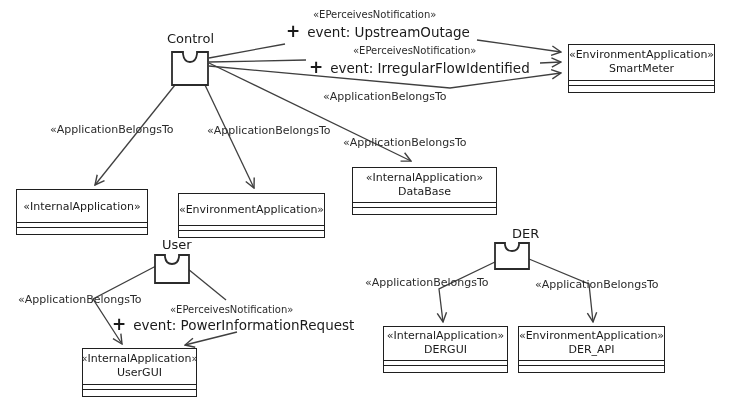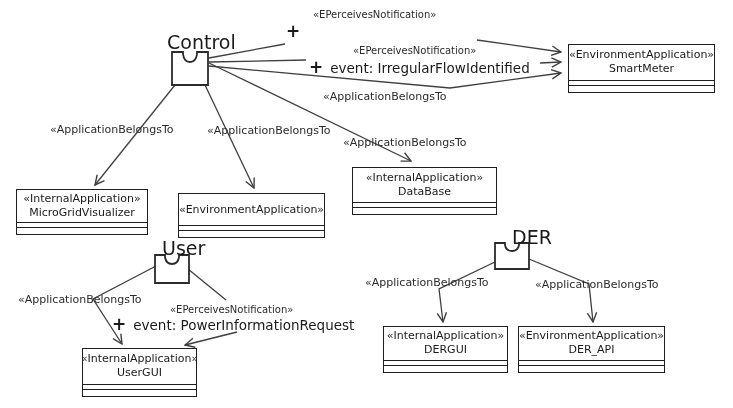--- a/index.html
+++ b/index.html
@@ -15,21 +15,21 @@
   }
   .box-title{
     flex:1;display:flex;flex-direction:column;align-items:center;justify-content:center;
     overflow:hidden;white-space:nowrap;text-align:center;
   }
   .box-stereo{font-size:11px;line-height:13px;}
   .box-name{font-size:11px;line-height:16px;}
   .comp{border-top:1.4px solid #1f1f1f;}
   .comp.a{height:4px;}
   .comp.b{height:6px;}
-  .agent-label{position:absolute;font-size:19px;white-space:nowrap;}
+  .agent-label{position:absolute;font-size:13px;white-space:nowrap;}
   .edge-label{position:absolute;font-size:11px;color:#2b2b2b;white-space:nowrap;}
   .stereo-label{position:absolute;font-size:10px;color:#2b2b2b;white-space:nowrap;}
   .event-label{position:absolute;font-size:13.5px;white-space:nowrap;display:flex;align-items:flex-start;}
   .event-label .plus{font-weight:bold;font-size:17px;line-height:15px;margin-right:7px;}
 </style>
 </head>
 <body>
 
 <div id="canvas">
 
@@ -63,20 +63,21 @@
     </g>
   </svg>
 
   <div class="agent-label" style="left:167px;top:31px">Control</div>
   <div class="agent-label" style="left:162px;top:237px">User</div>
   <div class="agent-label" style="left:512px;top:226px">DER</div>
 
   <div class="stereo-label" style="left:313px;top:9px">«EPerceivesNotification»</div>
   <div class="event-label" style="left:286px;top:24px">
     <span class="plus">+</span>
+    <span>event: UpstreamOutage</span>
   </div>
 
   <div class="stereo-label" style="left:353px;top:45px">«EPerceivesNotification»</div>
   <div class="event-label" style="left:309px;top:60px">
     <span class="plus">+</span>
     <span>event: IrregularFlowIdentified</span>
   </div>
 
   <div class="edge-label" style="left:323px;top:90px">«ApplicationBelongsTo</div>
   <div class="edge-label" style="left:50px;top:123px">«ApplicationBelongsTo</div>
@@ -89,21 +90,20 @@
     <span class="plus">+</span>
     <span>event: PowerInformationRequest</span>
   </div>
 
   <div class="edge-label" style="left:365px;top:276px">«ApplicationBelongsTo</div>
   <div class="edge-label" style="left:535px;top:278px">«ApplicationBelongsTo</div>
 
   <div class="box" style="left:16px;top:189px;width:132px;height:46px">
     <div class="box-title">
       <span class="box-stereo">«InternalApplication»</span>
-      <span class="box-name">MicroGridVisualizer</span>
     </div>
     <div class="comp a"></div>
     <div class="comp b"></div>
   </div>
 
   <div class="box" style="left:178px;top:193px;width:147px;height:45px">
     <div class="box-title">
       <span class="box-stereo">«EnvironmentApplication»</span>
     </div>
     <div class="comp a"></div>

